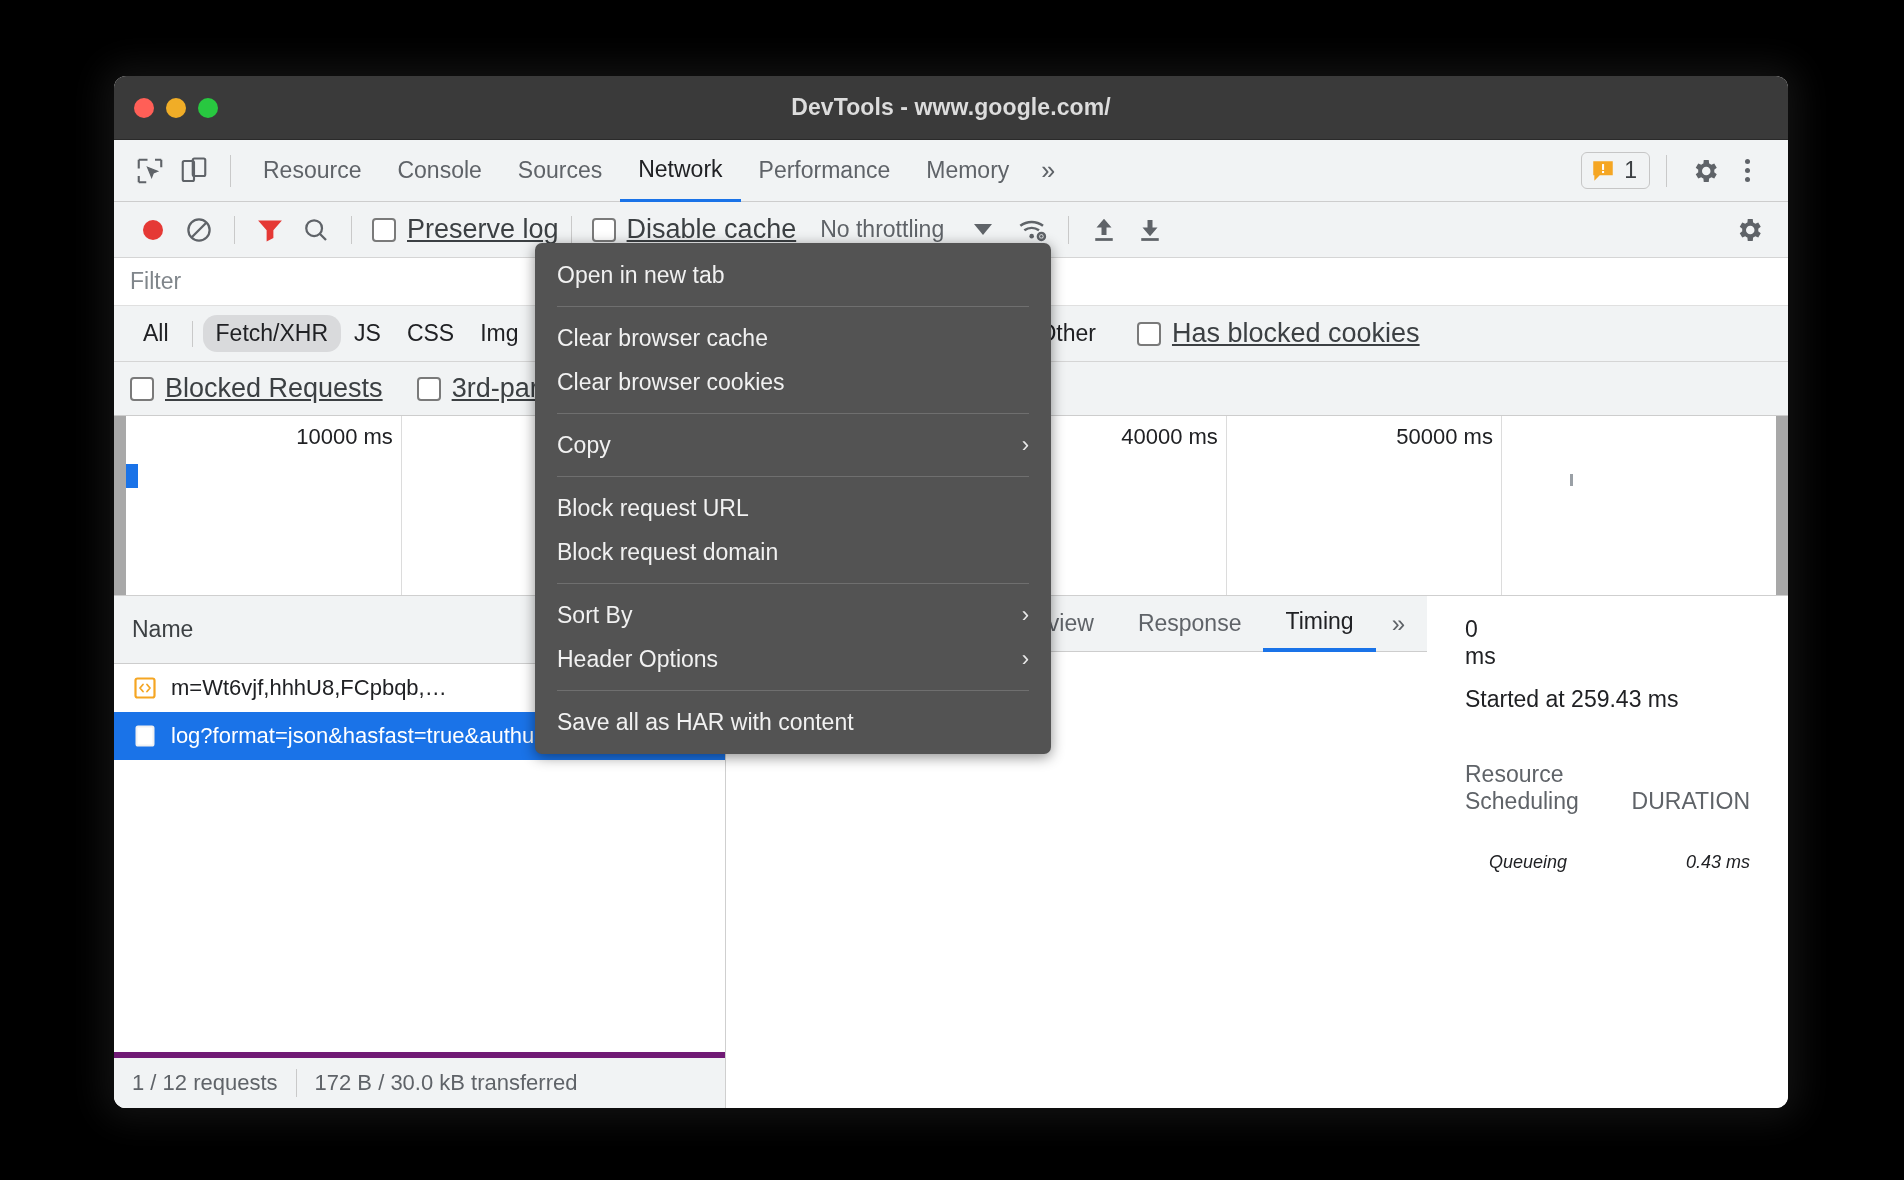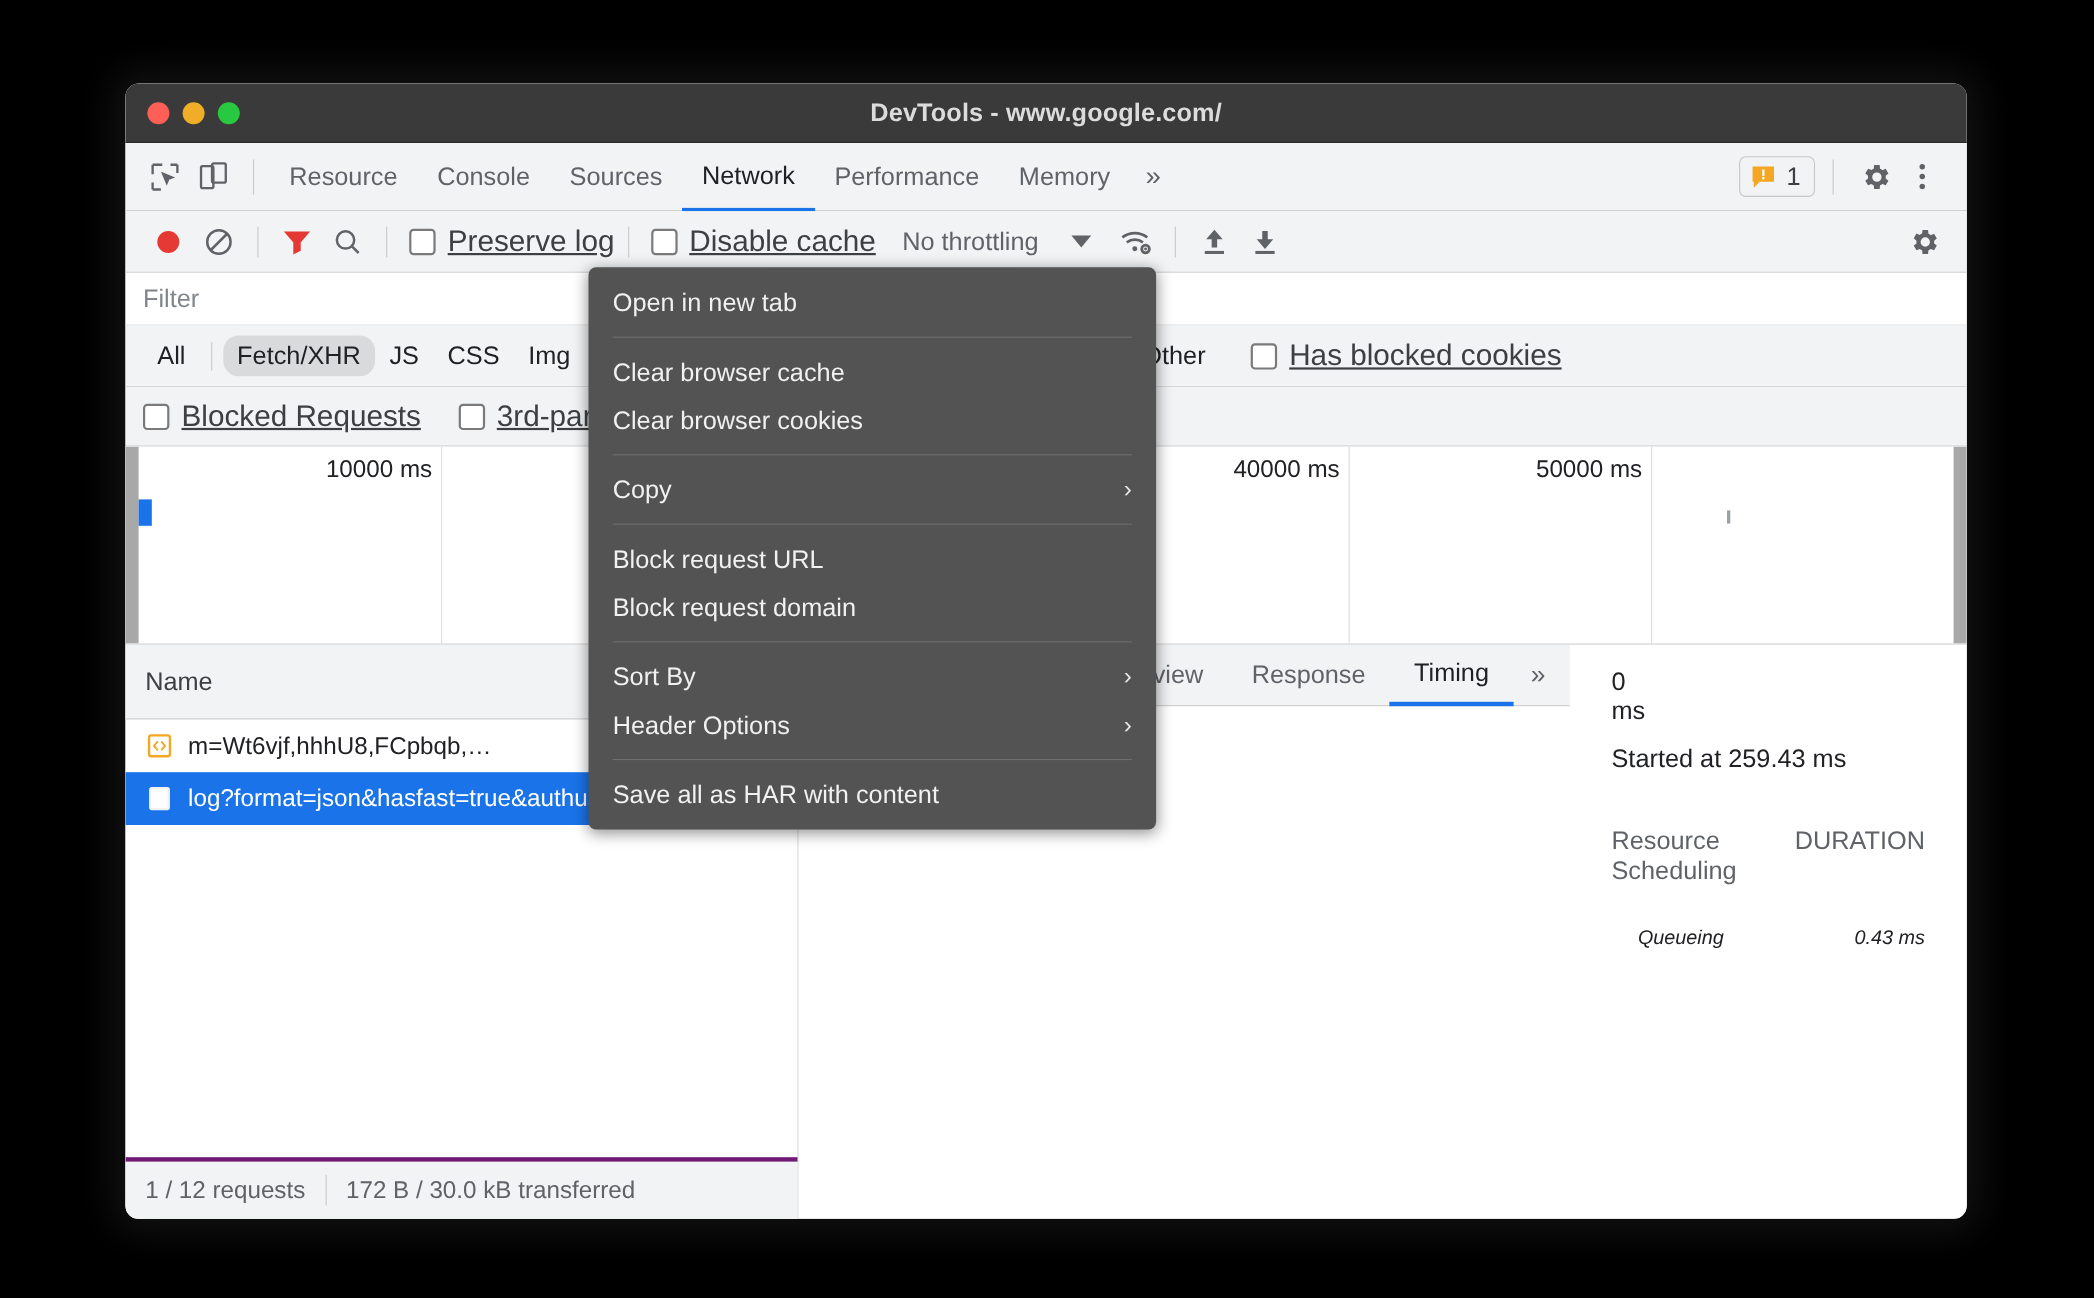--- a/index.html
+++ b/index.html
@@ -23,21 +23,21 @@
     width: 1674px; height: 1032px;
     border-radius: 12px;
     background: #fff;
     box-shadow: 0 0 34px 12px rgba(255,255,255,0.07);
     overflow: hidden;
     display: flex; flex-direction: column;
   }
 
   
   .titlebar {
-    height: 54px;
+    height: 64px;
     background: #3a3a3a;
     display: flex; align-items: center;
     position: relative;
     flex: none;
     border-bottom: 1px solid #2a2a2a;
   }
   .traffic { display: flex; gap: 12px; padding-left: 20px; }
   .dot { width: 20px; height: 20px; border-radius: 50%; }
   .dot.red { background: #ff5f57; }
   .dot.yellow { background: #f0ad27; }
@@ -158,21 +158,21 @@
     display:flex;align-items:center;padding:18px 18px; font-size:23px;color:#3c4043;
   }
   .reqrow {
     height:48px; display:flex;align-items:center;gap:13px; padding:0 18px;
     font-size:22px; color:#202124; white-space:nowrap; overflow:hidden;
   }
   .reqrow.sel { background:#1a73e8; color:#fff; }
   .ricon { width:26px;height:26px;flex:none;display:flex;align-items:center;justify-content:center; }
   .reqfill { flex:1; }
   .statusbar {
-    height:56px; flex:none; background:#f1f3f4; border-top:4px solid #701a75;
+    height:56px; flex:none; background:#f1f3f4; border-top:6px solid #701a75;
     display:flex;align-items:center;padding:0 18px; gap:0;
     font-size:22px;color:#5f6368; white-space:nowrap; overflow:hidden;
   }
   .sb-sep { width:1px;height:28px;background:#c9c9c9;margin:0 18px; }
 
   
   .detail { flex:1; display:flex;flex-direction:row; background:#fff; min-width:0; }
   .dtabs {
     height:56px;flex:none;background:#f1f3f4;border-bottom:1px solid #cdcdcd;
     display:flex;align-items:center;padding:0 6px;
@@ -180,21 +180,21 @@
   .dtab {
     font-size:23px;color:#5f6368;padding:0 22px;height:56px;
     display:flex;align-items:center;white-space:nowrap;
   }
   .dtab.active { color:#202124; border-bottom:4px solid #1a73e8; }
   .dchev { color:#5f6368;font-size:24px;padding:0 16px; }
   .dbody { flex:1; padding: 20px 38px 0 38px; overflow:hidden; position:relative; }
   .tim-top { font-size:23px;color:#202124; margin-bottom:16px; text-align:right; padding-right:770px;}
   .tim-started { font-size:23px;color:#202124; margin-bottom:48px; }
   .tim-sec {
-    display:flex;align-items:flex-start;justify-content:space-between;
+    display:flex;align-items:flex-end;justify-content:space-between;
     font-size:23px;color:#5f6368; margin-bottom:24px;
   }
   .tim-row {
     display:flex;align-items:flex-end; font-size:18px;color:#202124;
     padding-left:24px; position:relative;font-style:italic;
   }
   .tim-row .nm { width:300px; }
   .tim-bar-area { flex:1; position:relative; height:34px; }
   .tim-bar { position:absolute; left:300px; top:2px; width:3px; height:30px; background:#5f6368; }
   .tim-dur { width:180px; text-align:right; }

